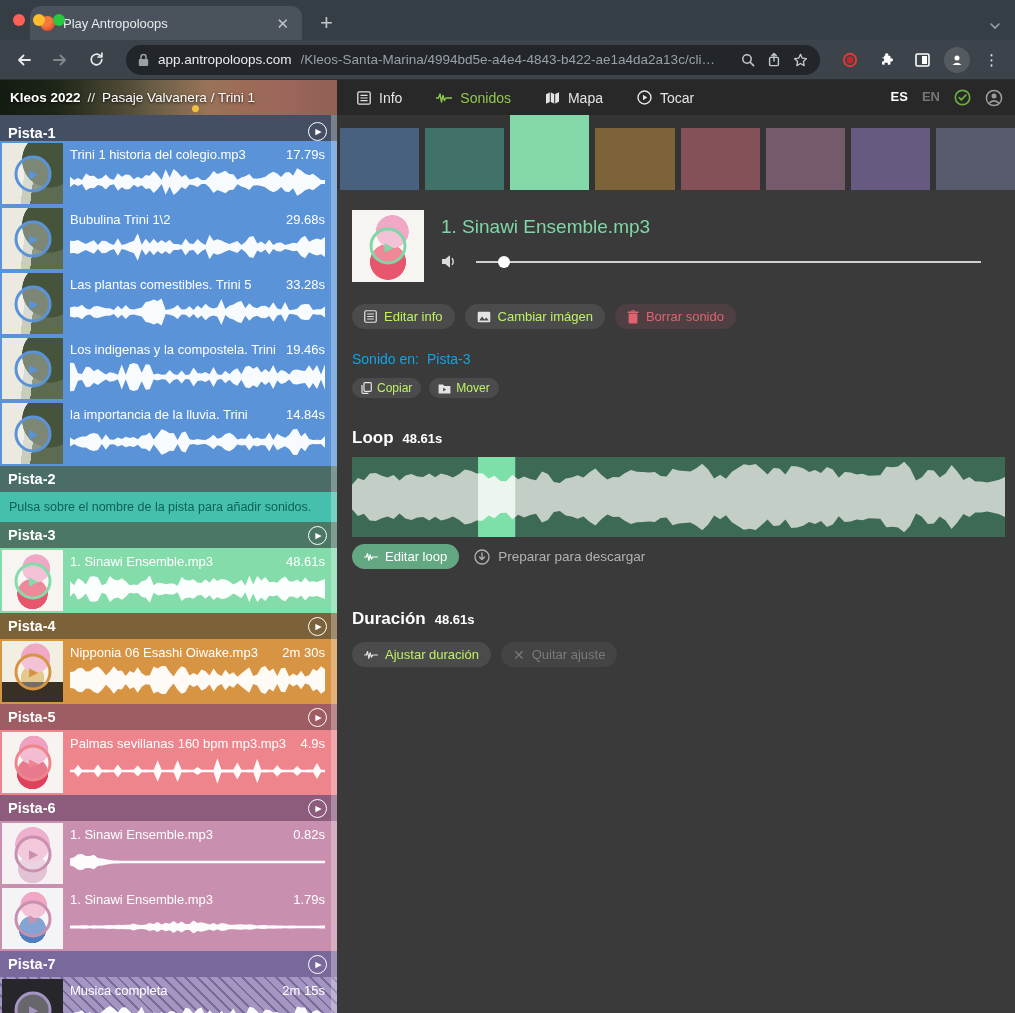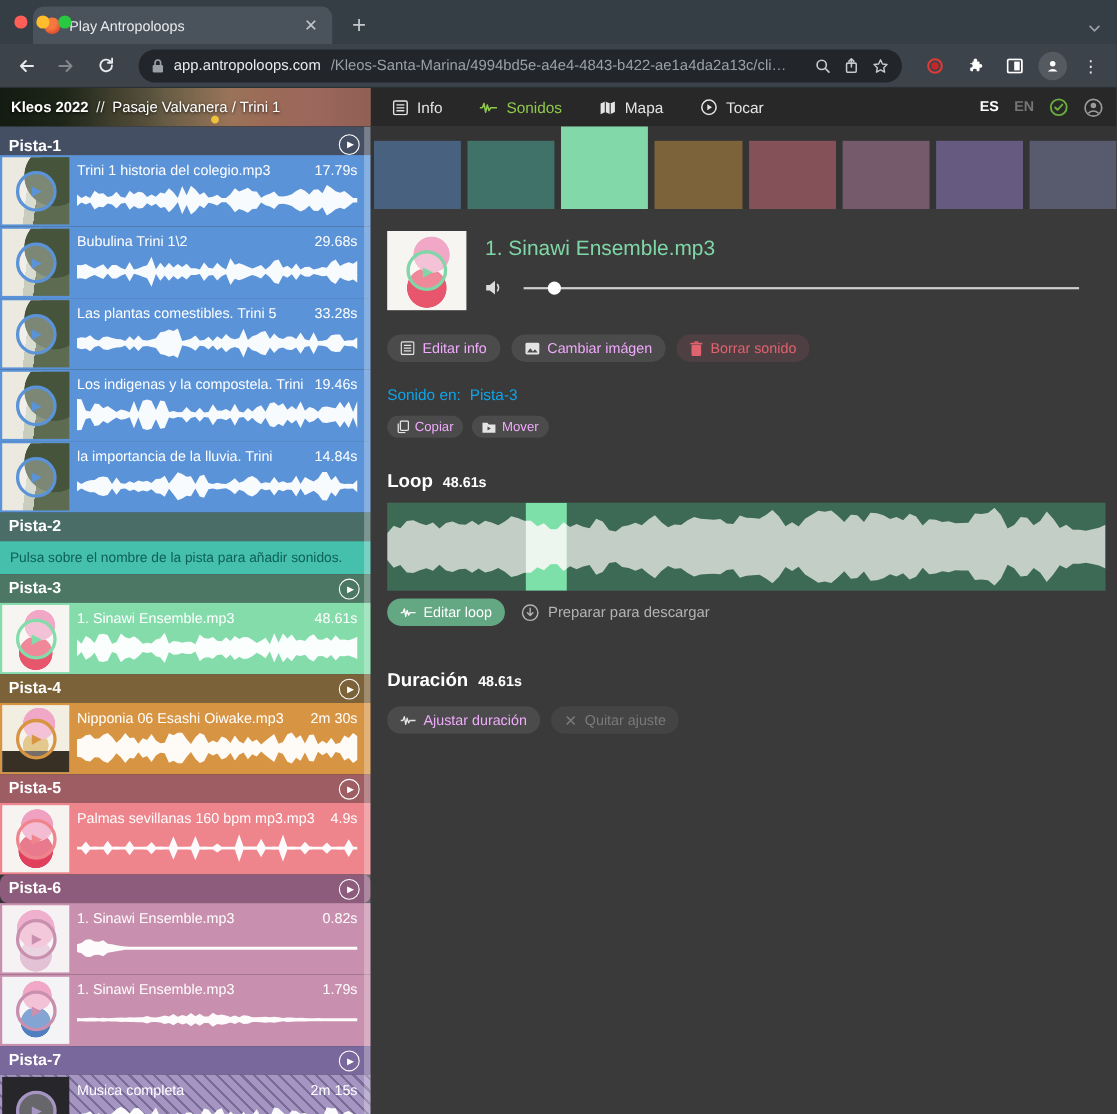--- a/index.html
+++ b/index.html
@@ -101,21 +101,21 @@
   .detail{padding:20px 10px 0 15px}
   .d-head{display:flex;gap:17px}
   .d-thumb{width:72px;height:72px;flex:none;position:relative;overflow:hidden}
   .d-col{flex:1;min-width:0;padding-top:2px}
   .d-title{font-size:19px;margin:4px 0 16px}
   .vol-row{display:flex;align-items:center;gap:18px;padding-right:24px}
   .vol-slider{flex:1;height:14px;position:relative}
   .vol-track{position:absolute;left:0;right:0;top:6.5px;height:1.5px;background:#cfcfcf}
   .vol-knob{position:absolute;left:calc(5.6% - 6px);top:1px;width:12px;height:12px;border-radius:50%;background:#fff}
   .btn-row{margin-top:22px;display:flex;gap:10px;align-items:center}
-  .pill{height:25px;border-radius:13px;background:#4b4b4b;color:#f0abfc;font-size:13px;
+  .pill{height:25px;border-radius:13px;background:#4b4b4b;color:#bef264;font-size:13px;
     display:inline-flex;align-items:center;gap:7px;padding:0 12px;white-space:nowrap}
   .pill.danger{background:#4e3f43;color:#e0636e}
   .pill.green{background:#63a883;color:#fff}
   .pill.dim{background:#444;color:#7a7a7a}
   .sonido-en{margin-top:22px;font-size:14px;display:flex;gap:8px}
   .mini-row{margin-top:11px;display:flex;gap:8px}
   .pill.mini{height:20px;font-size:12px;border-radius:10px;padding:0 9px;gap:5px}
   .sec-h{margin-top:30px;display:flex;align-items:baseline;gap:9px;color:#fff}
   .sec-h .h-label{font-size:17px;font-weight:bold}
   .sec-h .h-time{font-size:13px;font-weight:bold}
@@ -417,21 +417,21 @@
             </div>
             <div class="item-wave">
               <svg viewBox="0 0 268 32" preserveAspectRatio="none">
                 <path d="M0.0,14.7L4.2,14.7L8.4,9.9L12.6,14.7L16.8,14.5L20.9,14.7L25.1,14.7L29.3,9.4L33.5,14.7L37.7,14.5L41.9,14.7L46.1,14.7L50.3,9.4L54.4,14.7L58.6,14.7L62.8,14.7L67.0,14.5L71.2,10.4L75.4,14.7L79.6,14.5L83.8,14.7L87.9,14.7L92.1,5.3L96.3,14.7L100.5,14.7L104.7,14.7L108.9,14.6L113.1,4.9L117.3,14.7L121.4,14.6L125.6,14.7L129.8,14.7L134.0,11.9L138.2,14.7L142.4,14.7L146.6,14.7L150.8,14.7L154.9,3.3L159.1,14.6L163.3,14.6L167.5,14.6L171.7,14.6L175.9,7.6L180.1,14.7L184.3,14.7L188.4,14.5L192.6,14.7L196.8,3.7L201.0,14.7L205.2,14.5L209.4,14.7L213.6,14.7L217.8,10.2L221.9,14.4L226.1,14.7L230.3,14.7L234.5,14.7L238.7,10.9L242.9,14.7L247.1,14.7L251.3,14.5L255.4,14.7L259.6,7.9L263.8,14.7L268.0,14.7L268.0,17.3L263.8,17.3L259.6,24.1L255.4,17.3L251.3,17.5L247.1,17.3L242.9,17.3L238.7,21.1L234.5,17.3L230.3,17.3L226.1,17.3L221.9,17.6L217.8,21.8L213.6,17.3L209.4,17.3L205.2,17.5L201.0,17.3L196.8,28.3L192.6,17.3L188.4,17.5L184.3,17.3L180.1,17.3L175.9,24.4L171.7,17.4L167.5,17.4L163.3,17.4L159.1,17.4L154.9,28.7L150.8,17.3L146.6,17.3L142.4,17.3L138.2,17.3L134.0,20.1L129.8,17.3L125.6,17.3L121.4,17.4L117.3,17.3L113.1,27.1L108.9,17.4L104.7,17.3L100.5,17.3L96.3,17.3L92.1,26.7L87.9,17.3L83.8,17.3L79.6,17.5L75.4,17.3L71.2,21.6L67.0,17.5L62.8,17.3L58.6,17.3L54.4,17.3L50.3,22.6L46.1,17.3L41.9,17.3L37.7,17.5L33.5,17.3L29.3,22.6L25.1,17.3L20.9,17.3L16.8,17.5L12.6,17.3L8.4,22.1L4.2,17.3L0.0,17.3Z" fill="rgba(255,255,255,.96)"></path>
               </svg>
             </div>
           </div>
         </div>
       </div>
       <div>
-        <div class="track-header" style="background: rgb(141, 92, 124); border-radius: 7px;">
+        <div class="track-header" style="background: rgb(141, 92, 124);">
           <span class="hname">Pista-6</span>
           <span class="hplay">▶</span>
         </div>
         <div class="sound-item" style="background: rgb(201, 143, 174);">
           <div class="thumb thumb-peppa-mauve">
             <span class="playring" style="border: 3px solid rgb(201, 143, 174); color: rgb(201, 143, 174);">▶</span>
           </div>
           <div class="item-body">
             <div class="item-top">
               <span class="item-title">1. Sinawi Ensemble.mp3</span>

